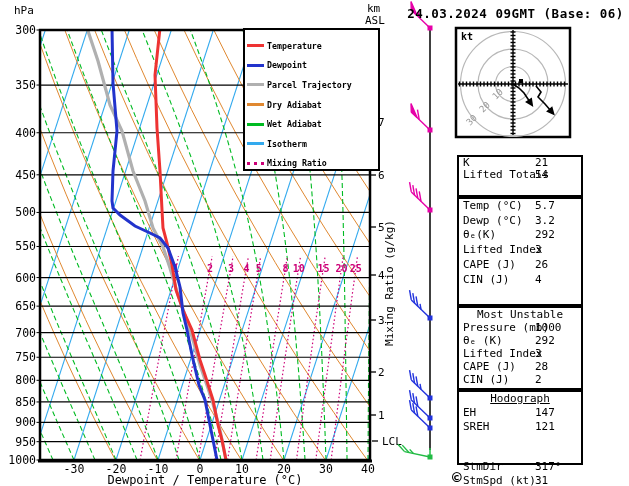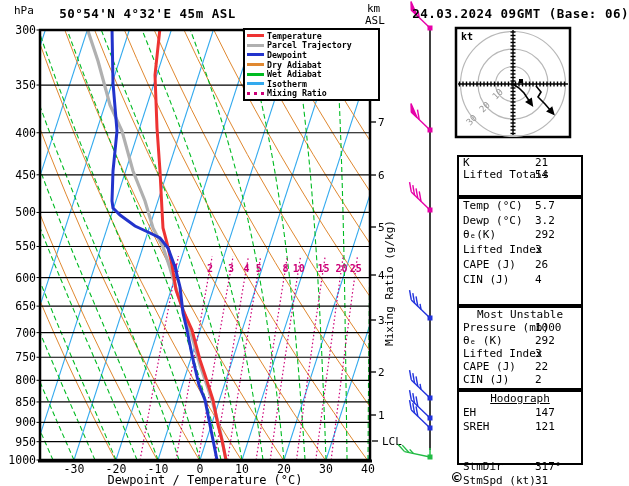--- a/index.html
+++ b/index.html
@@ -2,21 +2,21 @@
 <html><head>
 <meta charset="utf-8">
 <style>
   html,body{margin:0;padding:0;background:#fff;}
   #stage{position:relative;width:629px;height:486px;background:#fff;
          font-family:"DejaVu Sans Mono","Liberation Mono",monospace;color:#000;overflow:hidden;}
   .abs{position:absolute;}
   .ttl{font-size:12.5px;font-weight:bold;letter-spacing:.5px;}
   .sm{font-size:11px;}
   #legend{border:2px solid #000;background:#fff;padding:1px 2px;}
-  .lgrow{display:flex;align-items:center;height:9.6px;}
+  .lgrow{display:flex;align-items:center;height:9.6px;margin-top:10px;}
   .lgline{width:17px;height:0;border-top:3px solid;margin-right:3px;flex:0 0 auto;}
   .lgline.dot{border-top-style:dotted;border-top-width:3px;}
   .lgtxt{font-size:9px;font-weight:bold;white-space:nowrap;transform:scaleX(.92);transform-origin:left;}
   .box{position:absolute;left:457px;width:126px;border:2px solid #000;background:#fff;box-sizing:border-box;
        font-size:11px;}
   .brow{position:relative;padding-left:4px;white-space:nowrap;}
   .bval{position:absolute;left:76px;top:0;}
   .bhead{text-align:center;padding-left:0;}
   #footer{font-size:16px;font-weight:bold;}
 </style>
@@ -350,37 +350,36 @@
         </g>
         <g stroke="#000" fill="#000" stroke-width="1.6">
           <polyline points="536,86 541,92 538,97 545,104 551,111" fill="none"></polyline>
           <polygon points="553.6031654938239,114.03702640946119 547.5724987664653,111.30370264094611 551.8243357397109,107.6592709495927"></polygon>
         </g>
         <rect x="519" y="79" width="4" height="4" fill="#000"></rect>
       </g>
     </svg>
 
   <div class="abs sm" style="left:14px;top:4px">hPa</div>
-  <div class="abs ttl" style="left:40px;top:6px;width:215px;text-align:center">50°54'N 4°32'E 45m ASL</div>
   <div class="abs sm" style="left:367px;top:2px">km</div>
   <div class="abs sm" style="left:365px;top:14px">ASL</div>
-  <div class="abs ttl" style="left:402px;top:6px;width:227px;text-align:right">24.03.2024 09GMT (Base: 06)</div>
+  <div class="abs ttl" style="left:402px;top:6px;width:227px;text-align:center">24.03.2024 09GMT (Base: 06)</div>
 
   <div id="legend" class="abs" style="left:243px;top:28px;width:129px">
       <div class="lgrow">
         <span class="lgline" style="border-top-color: rgb(238, 51, 51);"></span>
         <span class="lgtxt">Temperature</span>
       </div>
       <div class="lgrow">
+        <span class="lgline" style="border-top-color: rgb(34, 51, 204);"></span>
+        <span class="lgtxt">Dewpoint</span>
+      </div>
+      <div class="lgrow">
         <span class="lgline" style="border-top-color: rgb(176, 176, 176);"></span>
         <span class="lgtxt">Parcel Trajectory</span>
-      </div>
-      <div class="lgrow">
-        <span class="lgline" style="border-top-color: rgb(34, 51, 204);"></span>
-        <span class="lgtxt">Dewpoint</span>
       </div>
       <div class="lgrow">
         <span class="lgline" style="border-top-color: rgb(224, 136, 48);"></span>
         <span class="lgtxt">Dry Adiabat</span>
       </div>
       <div class="lgrow">
         <span class="lgline" style="border-top-color: rgb(0, 187, 34);"></span>
         <span class="lgtxt">Wet Adiabat</span>
       </div>
       <div class="lgrow">
@@ -405,21 +404,21 @@
         <div class="brow" style="line-height: 14.7143px;"><span>θₑ(K)</span><span class="bval">292</span></div>
         <div class="brow" style="line-height: 14.7143px;"><span>Lifted Index</span><span class="bval">3</span></div>
         <div class="brow" style="line-height: 14.7143px;"><span>CAPE (J)</span><span class="bval">26</span></div>
         <div class="brow" style="line-height: 14.7143px;"><span>CIN (J)</span><span class="bval">4</span></div>
       </div>
       <div class="box" style="top: 306px; height: 84px;">
         <div class="brow bhead" style="line-height: 13px;">Most Unstable</div>
         <div class="brow" style="line-height: 13px;"><span>Pressure (mb)</span><span class="bval">1000</span></div>
         <div class="brow" style="line-height: 13px;"><span>θₑ (K)</span><span class="bval">292</span></div>
         <div class="brow" style="line-height: 13px;"><span>Lifted Index</span><span class="bval">3</span></div>
-        <div class="brow" style="line-height: 13px;"><span>CAPE (J)</span><span class="bval">22</span></div>
+        <div class="brow" style="line-height: 13px;"><span>CAPE (J)</span><span class="bval">28</span></div>
         <div class="brow" style="line-height: 13px;"><span>CIN (J)</span><span class="bval">2</span></div>
       </div>
       <div class="box" style="top: 390px; height: 75px;">
         <div class="brow bhead" style="line-height: 13.8px; text-decoration: underline;">Hodograph</div>
         <div class="brow" style="line-height: 13.8px;"><span>EH</span><span class="bval">147</span></div>
         <div class="brow" style="line-height: 13.8px;"><span>SREH</span><span class="bval">121</span></div>
         <div class="brow" style="line-height: 13.8px; margin-top: 27px;"><span>StmDir</span><span class="bval">317°</span></div>
         <div class="brow" style="line-height: 13.8px;"><span>StmSpd (kt)</span><span class="bval">31</span></div>
       </div>
     </div>

